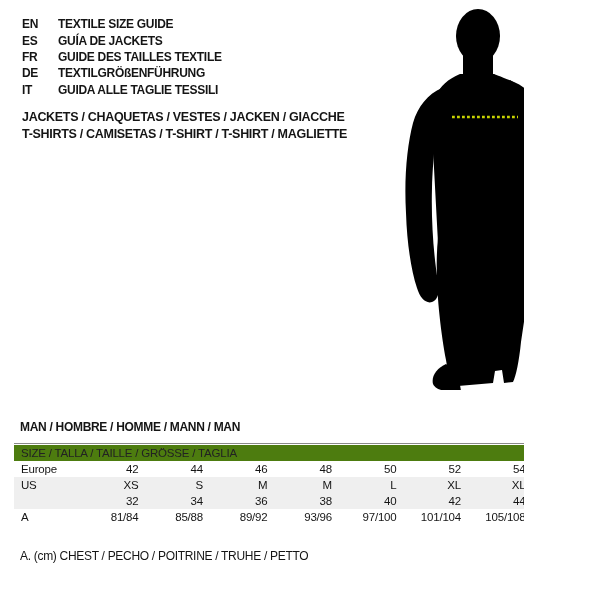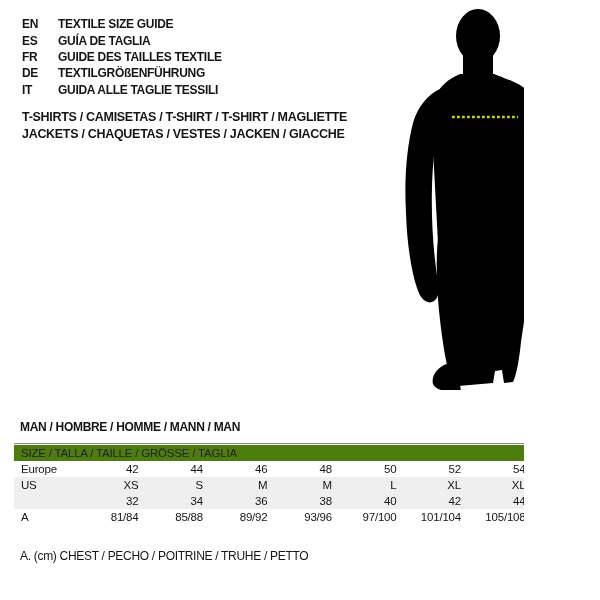--- a/index.html
+++ b/index.html
@@ -41,39 +41,39 @@
 
 <div class="page">
 
   <div class="lang-list">
     <div class="lang-row">
       <span class="lang-code">EN</span>
       <span class="lang-label">TEXTILE SIZE GUIDE</span>
     </div>
     <div class="lang-row">
       <span class="lang-code">ES</span>
-      <span class="lang-label">GUÍA DE TAGLIA</span>
+      <span class="lang-label">GUÍA DE JACKETS</span>
     </div>
     <div class="lang-row">
       <span class="lang-code">FR</span>
       <span class="lang-label">GUIDE DES TAILLES TEXTILE</span>
     </div>
     <div class="lang-row">
       <span class="lang-code">DE</span>
       <span class="lang-label">TEXTILGRÖßENFÜHRUNG</span>
     </div>
     <div class="lang-row">
       <span class="lang-code">IT</span>
       <span class="lang-label">GUIDA ALLE TAGLIE TESSILI</span>
     </div>
   </div>
 
   <div class="cats">
+    <div>JACKETS / CHAQUETAS / VESTES / JACKEN / GIACCHE</div>
     <div>T-SHIRTS / CAMISETAS / T-SHIRT / T-SHIRT / MAGLIETTE</div>
-    <div>JACKETS / CHAQUETAS / VESTES / JACKEN / GIACCHE</div>
   </div>
 
   <svg class="figure-svg" viewBox="0 0 170 382" preserveAspectRatio="none">
     <g fill="#000000">
       <ellipse cx="80" cy="28" rx="22" ry="27"></ellipse>
       <rect x="65" y="42" width="30" height="26"></rect>
 
       <path d="M62,66 C50,71 42,78 38,88 C34,100 34,125 36,160 L40,235 L138,235 L140,195
                C144,160 146,130 143,110 C140,92 130,80 116,74 C104,69 96,66 96,66 Z"></path>
 

